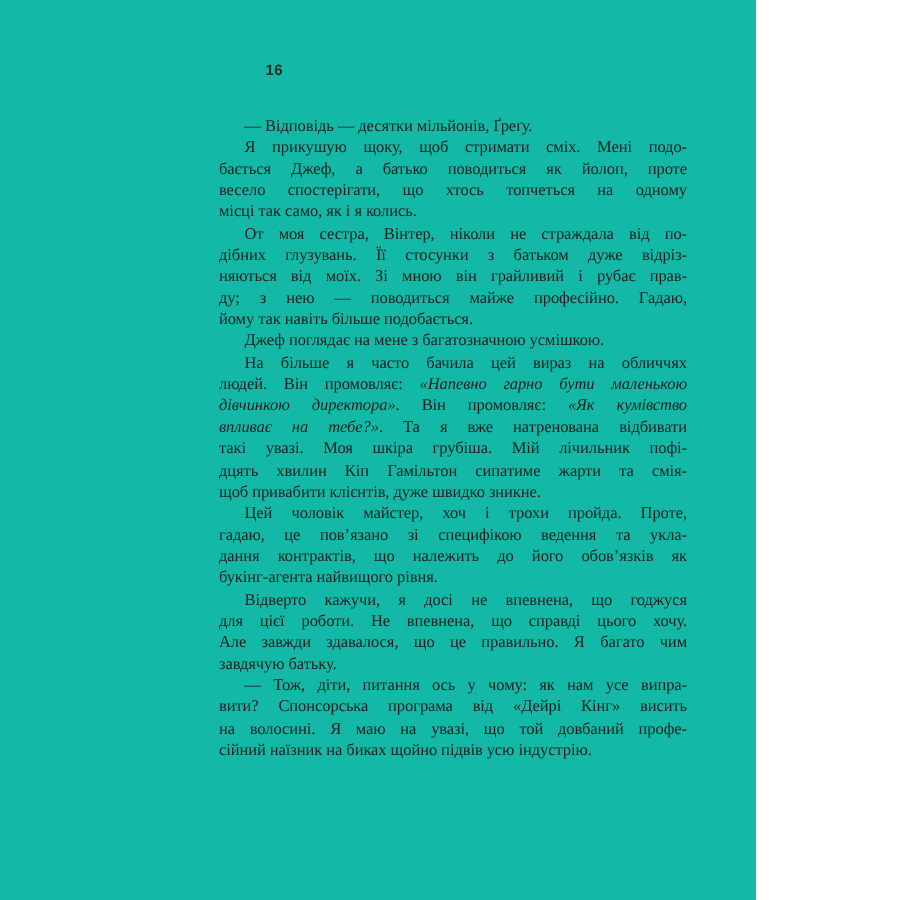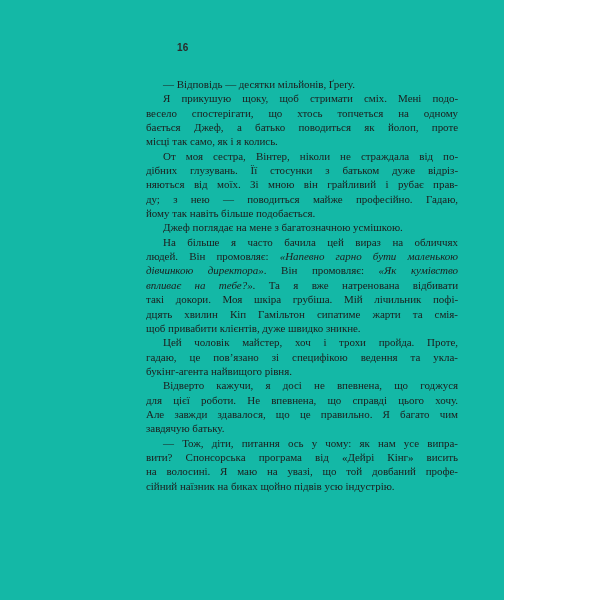--- a/index.html
+++ b/index.html
@@ -52,38 +52,39 @@
   }
 </style>
 </head>
 <body>
 
 <div class="book-page">
   <div class="page-number">16</div>
   <div class="text-block">
       <div class="line first para-end"><span>— Відповідь — десятки мільйонів, Ґреґу.</span></div>
       <div class="line first"><span>Я прикушую щоку, щоб стримати сміх. Мені подо-</span></div>
+      <div class="line"><span>бається Джеф, а батько поводиться як йолоп, проте</span></div>
       <div class="line"><span>весело спостерігати, що хтось топчеться на одному</span></div>
-      <div class="line"><span>бається Джеф, а батько поводиться як йолоп, проте</span></div>
       <div class="line para-end"><span>місці так само, як і я колись.</span></div>
       <div class="line first"><span>От моя сестра, Вінтер, ніколи не страждала від по-</span></div>
       <div class="line"><span>дібних глузувань. Її стосунки з батьком дуже відріз-</span></div>
       <div class="line"><span>няються від моїх. Зі мною він грайливий і рубає прав-</span></div>
       <div class="line"><span>ду; з нею — поводиться майже професійно. Гадаю,</span></div>
       <div class="line para-end"><span>йому так навіть більше подобається.</span></div>
       <div class="line first para-end"><span>Джеф поглядає на мене з багатозначною усмішкою.</span></div>
       <div class="line first"><span>На більше я часто бачила цей вираз на обличчях</span></div>
       <div class="line"><span>людей. Він промовляє: </span><em>«Напевно гарно бути маленькою</em></div>
       <div class="line"><em>дівчинкою директора»</em><span>. Він промовляє: </span><em>«Як кумівство</em></div>
       <div class="line"><em>впливає на тебе?»</em><span>. Та я вже натренована відбивати</span></div>
-      <div class="line"><span>такі докори. Моя шкіра грубіша. Мій лічильник пофі-</span></div>
+      <div class="line"><span>такі увазі. Моя шкіра грубіша. Мій лічильник пофі-</span></div>
       <div class="line"><span>дцять хвилин Кіп Гамільтон сипатиме жарти та смія-</span></div>
       <div class="line para-end"><span>щоб привабити клієнтів, дуже швидко зникне.</span></div>
       <div class="line first"><span>Цей чоловік майстер, хоч і трохи пройда. Проте,</span></div>
       <div class="line"><span>гадаю, це пов’язано зі специфікою ведення та укла-</span></div>
+      <div class="line"><span>дання контрактів, що належить до його обов’язків як</span></div>
       <div class="line para-end"><span>букінг-агента найвищого рівня.</span></div>
       <div class="line first"><span>Відверто кажучи, я досі не впевнена, що годжуся</span></div>
       <div class="line"><span>для цієї роботи. Не впевнена, що справді цього хочу.</span></div>
       <div class="line"><span>Але завжди здавалося, що це правильно. Я багато чим</span></div>
       <div class="line para-end"><span>завдячую батьку.</span></div>
       <div class="line first"><span>— Тож, діти, питання ось у чому: як нам усе випра-</span></div>
       <div class="line"><span>вити? Спонсорська програма від «Дейрі Кінг» висить</span></div>
       <div class="line"><span>на волосині. Я маю на увазі, що той довбаний профе-</span></div>
       <div class="line para-end"><span>сійний наїзник на биках щойно підвів усю індустрію.</span></div>
     </div>

